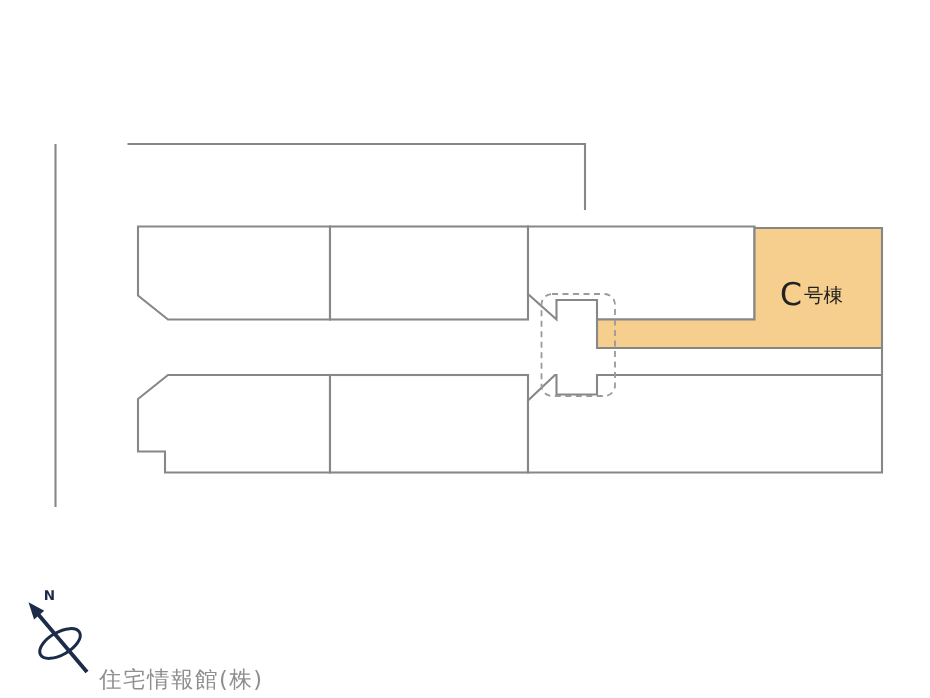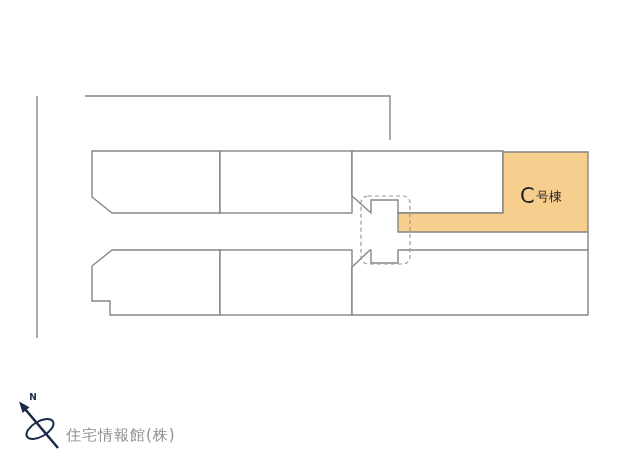--- a/index.html
+++ b/index.html
@@ -14,21 +14,21 @@
   .lot-line{fill:#ffffff;stroke:#878787;stroke-width:1.4;}
   .boundary{fill:none;stroke:#878787;stroke-width:1.4;}
   .dashed-box{fill:none;stroke:#9a9a9a;stroke-width:1.2;stroke-dasharray:4 3;}
   .highlight-lot{stroke:#878787;stroke-width:1.4;}
   .unit-letter{font-family:"DejaVu Sans","Liberation Sans",sans-serif;font-size:21px;fill:#222222;}
   .unit-suffix{font-family:"DejaVu Sans","Liberation Sans",sans-serif;font-size:13px;fill:#222222;}
   .compass-stroke{stroke:#1c2b4a;fill:none;}
   .compass-fill{fill:#1c2b4a;stroke:none;}
   .compass-n{font-family:"DejaVu Sans","Liberation Sans",sans-serif;font-size:9px;font-weight:bold;fill:#1c2b4a;}
   #credit{
-    position:absolute;left:66px;top:426px;
+    position:absolute;left:66px;top:444px;
     font-size:15px;color:#8f8f8f;letter-spacing:1px;
   }
 </style>
 </head>
 <body>
 
 <div id="stage">
   <svg width="620" height="465" viewBox="0 0 620 465">
 
     <path class="boundary" d="M37 96 V338"></path>

